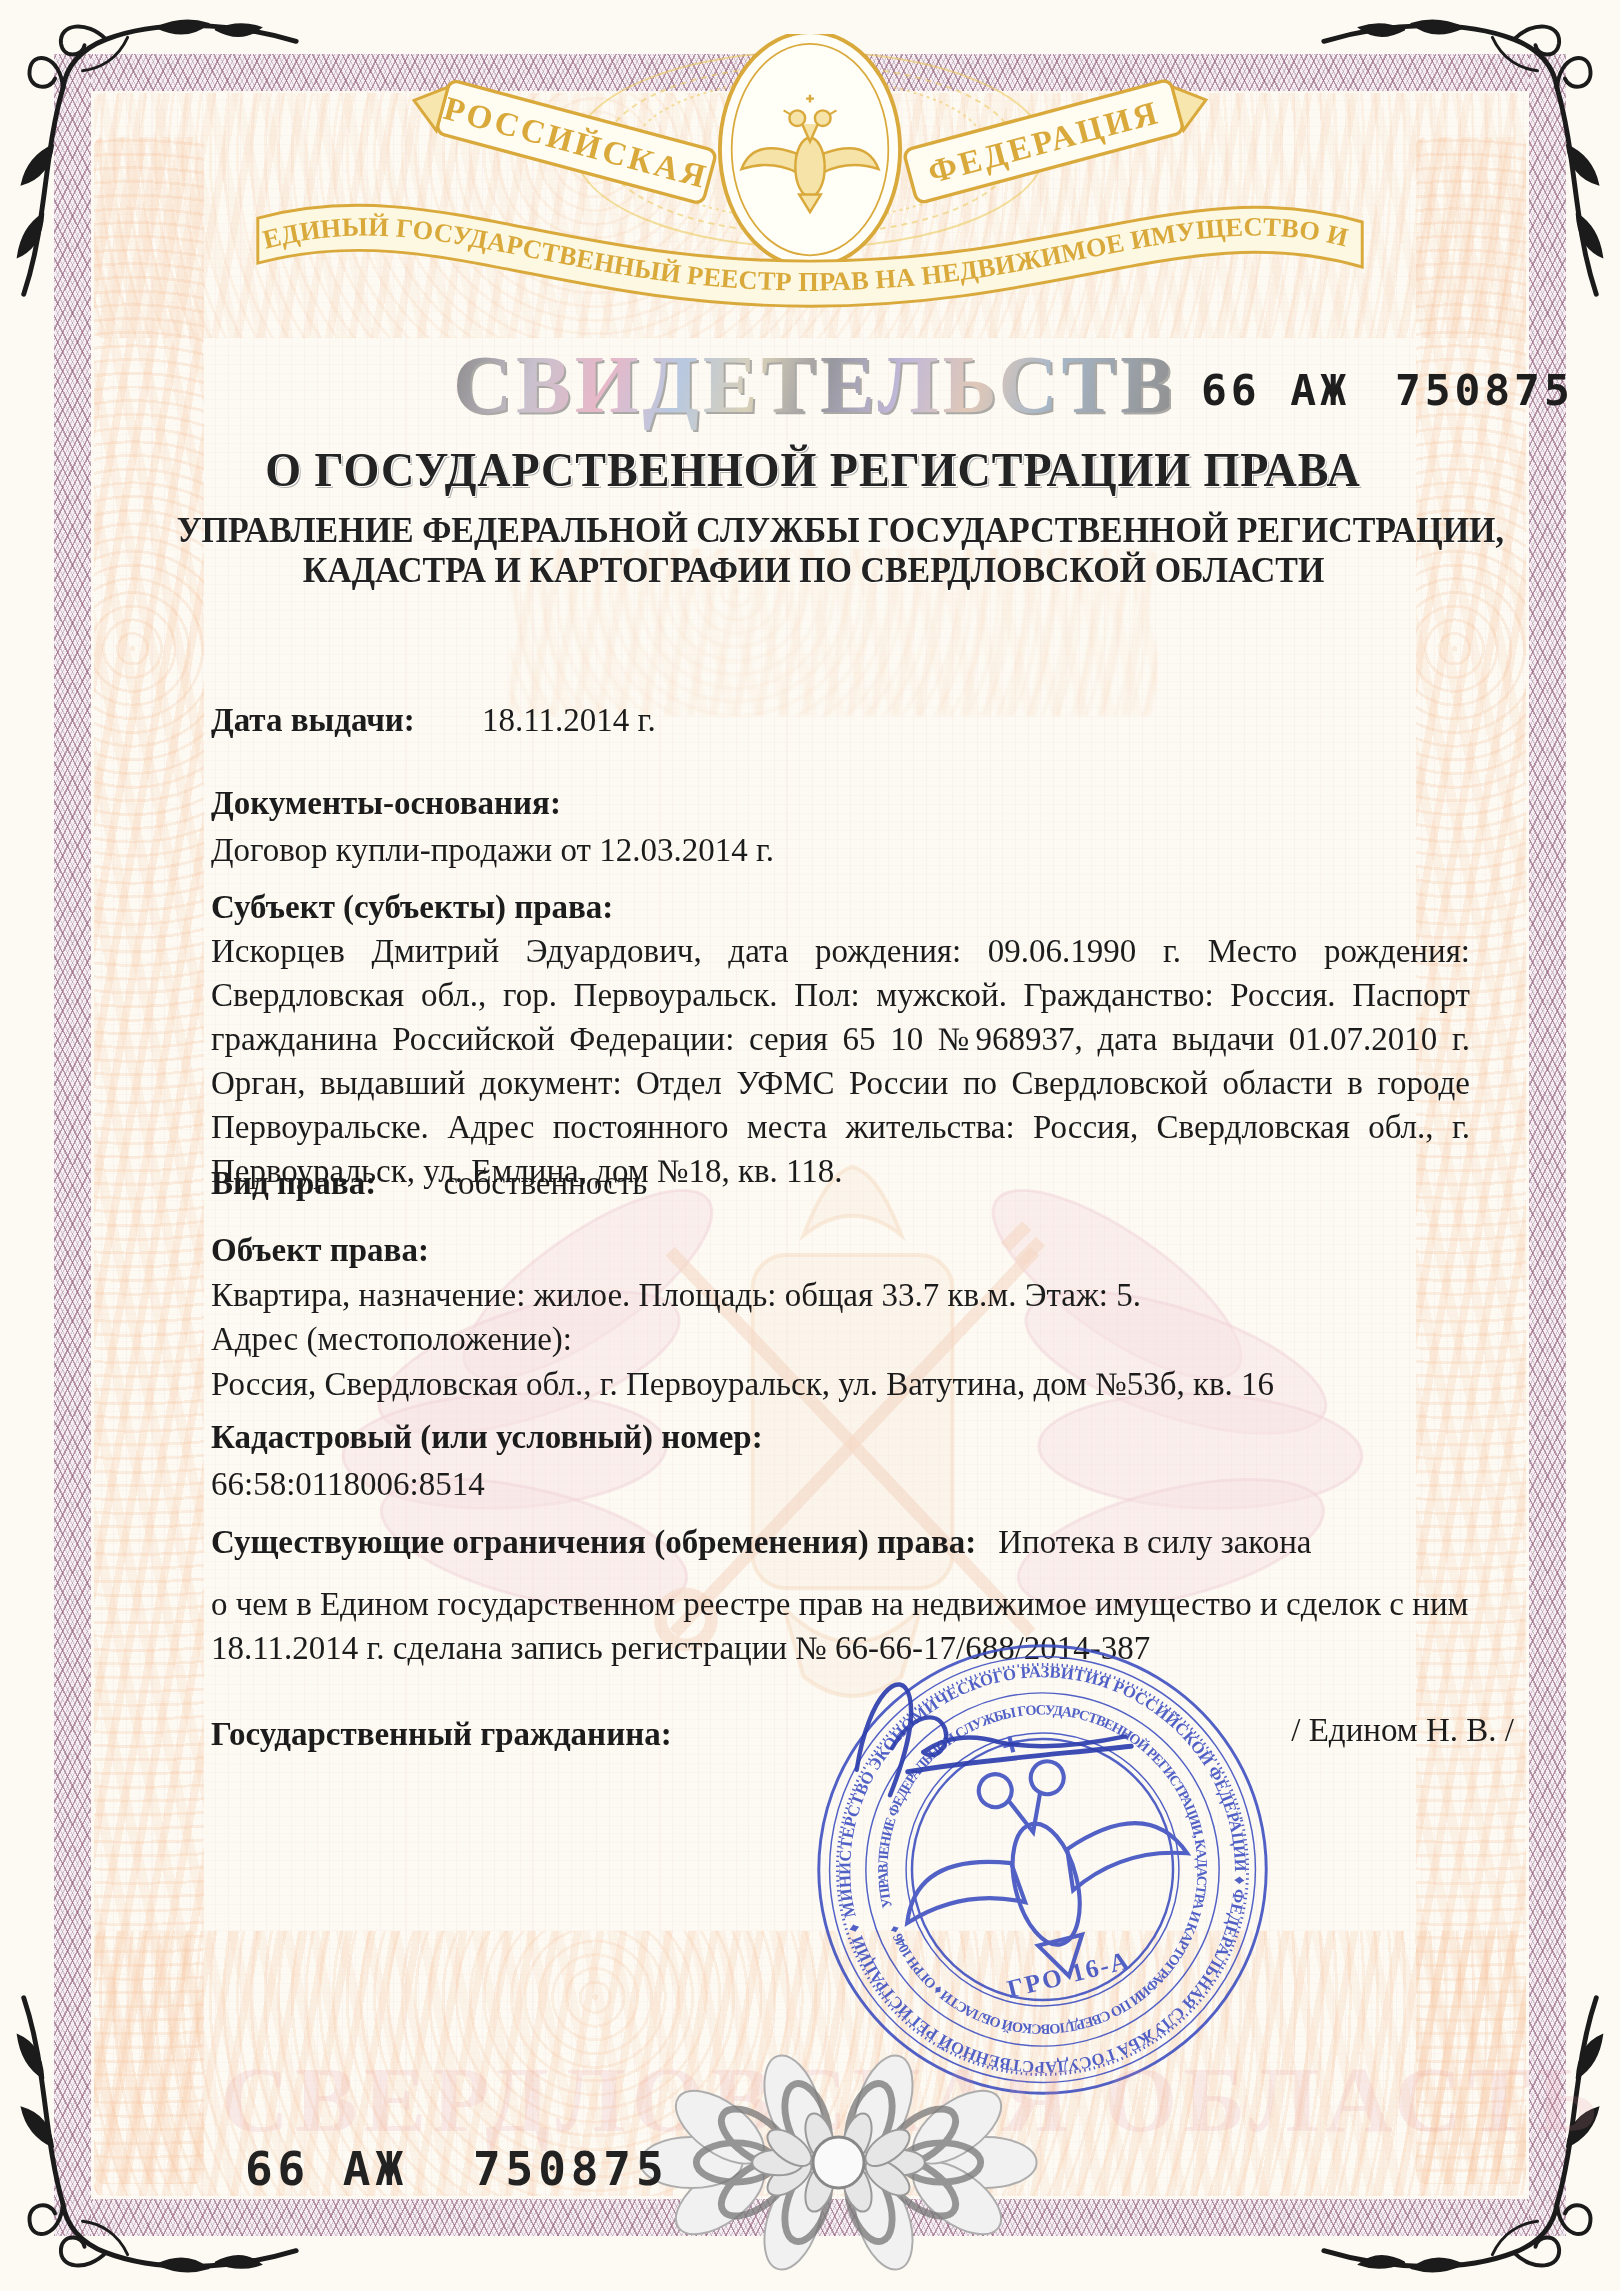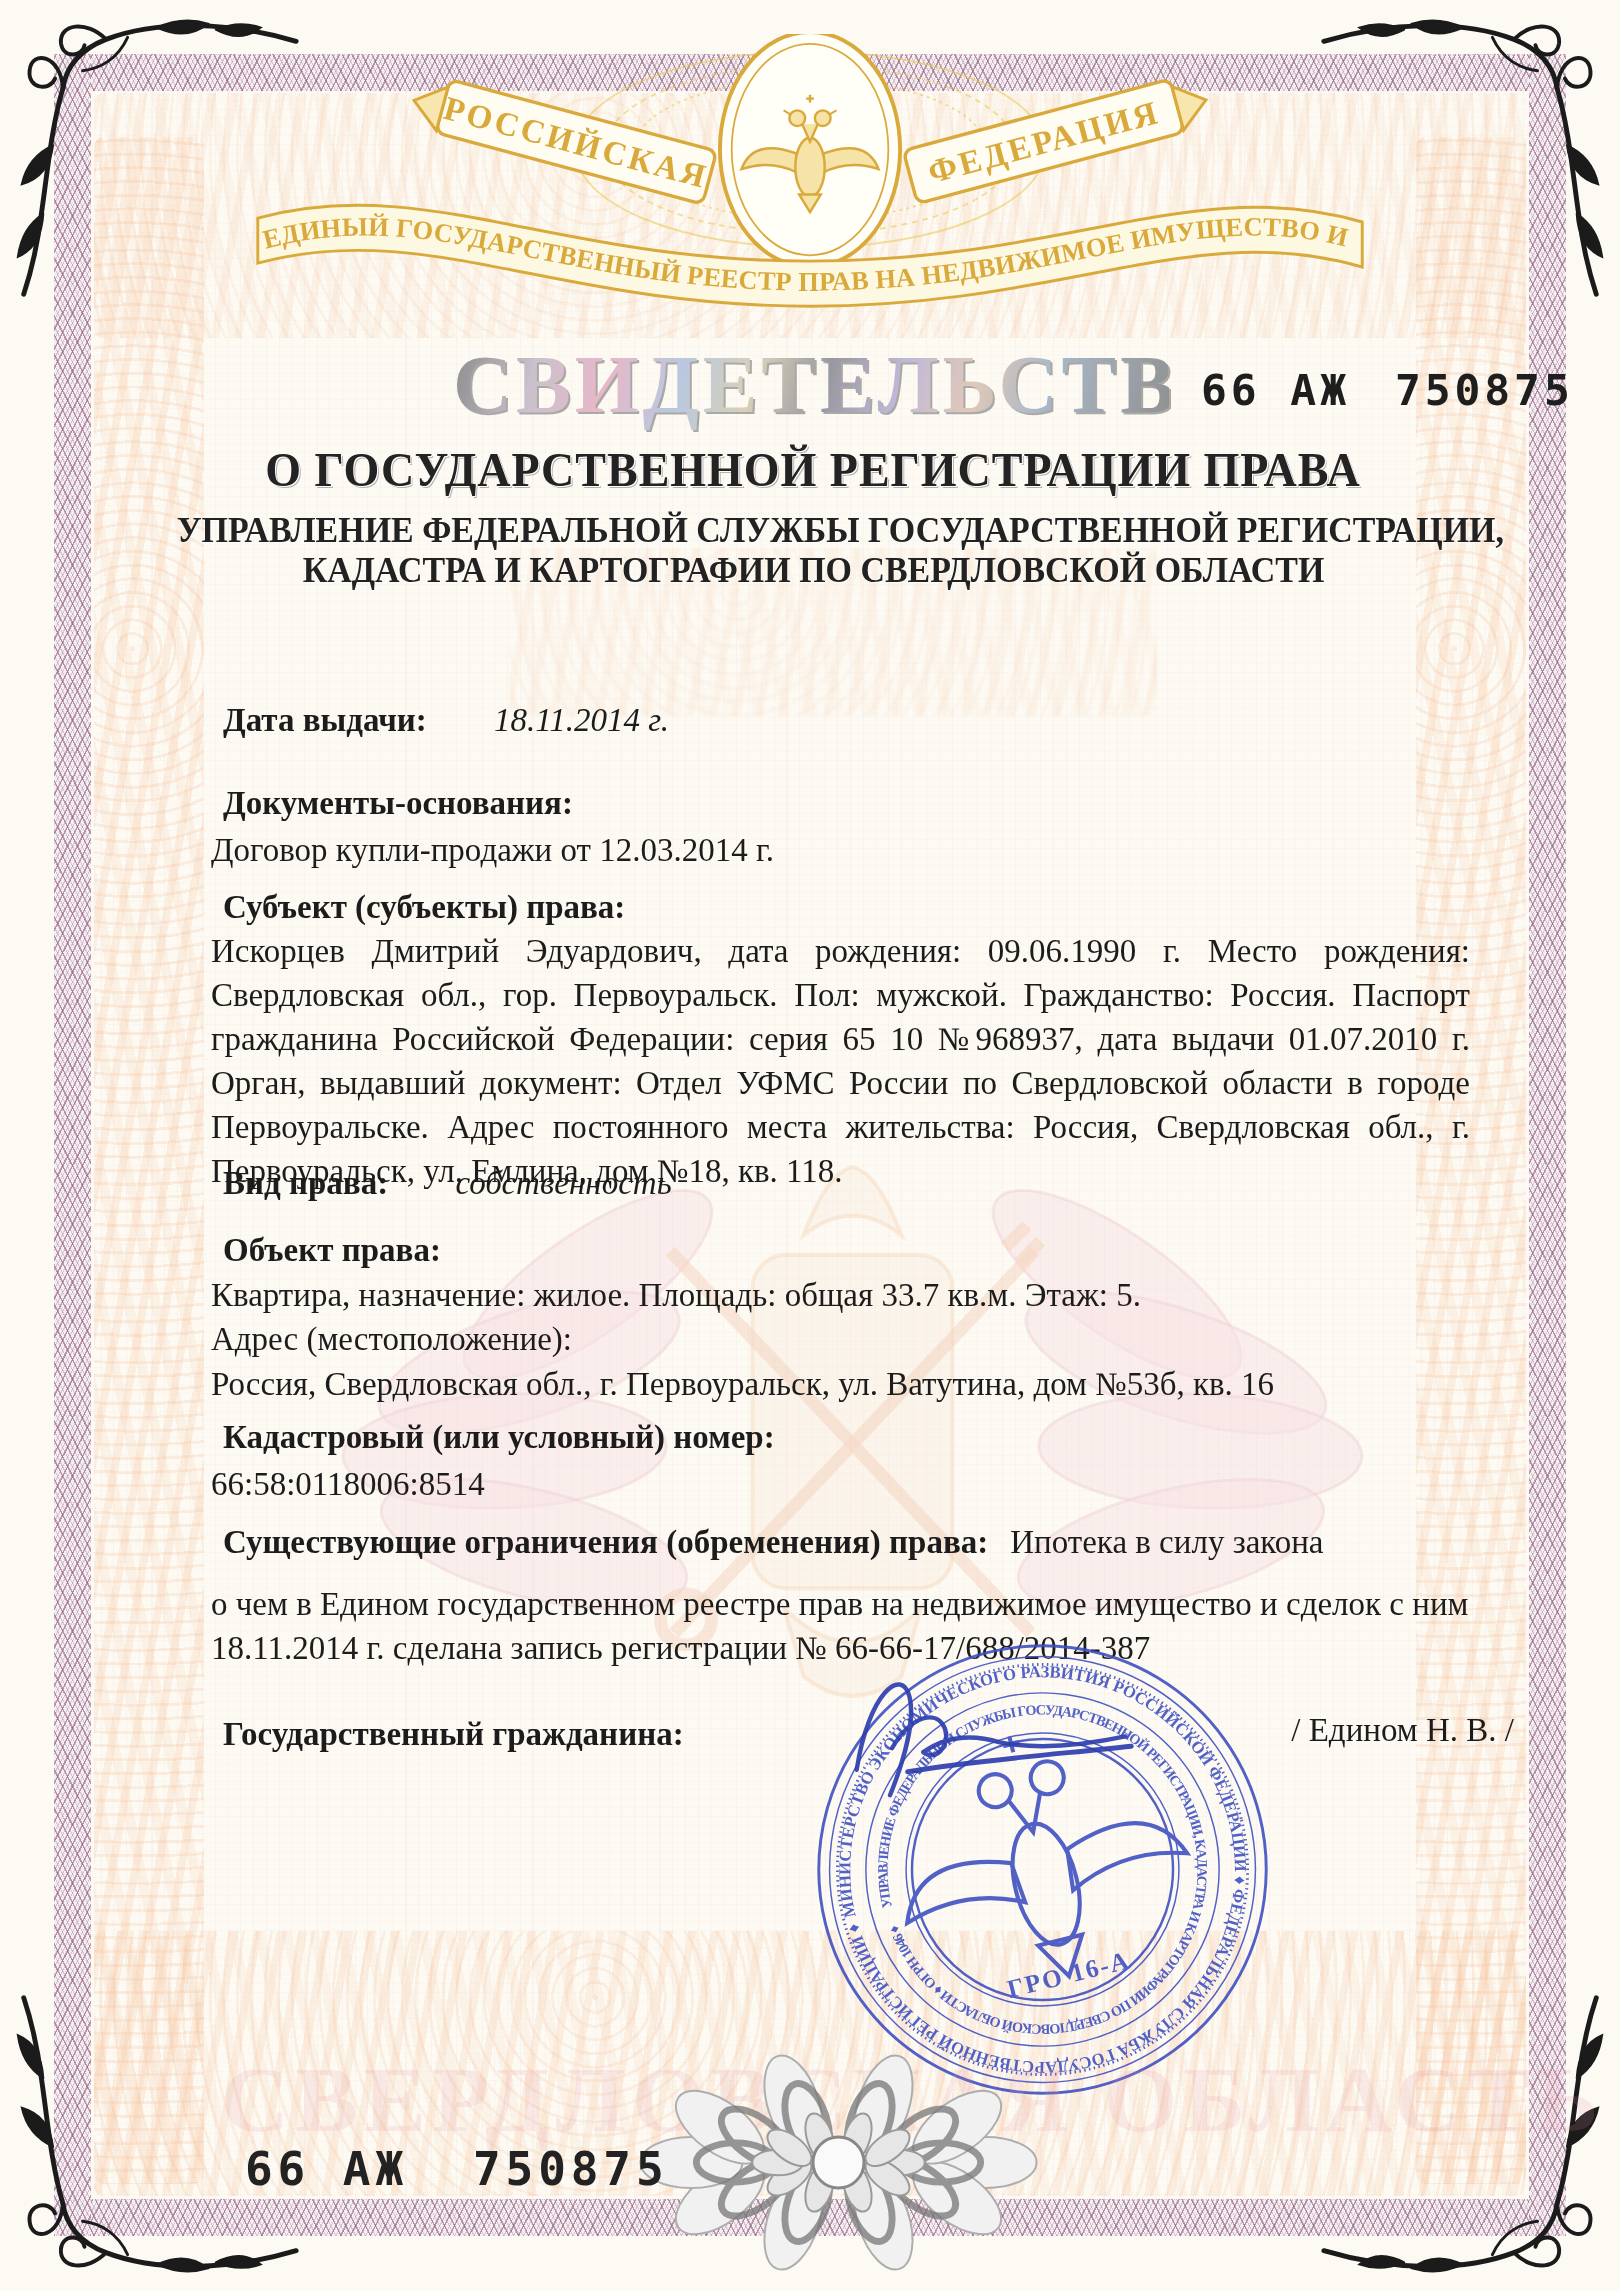--- a/index.html
+++ b/index.html
@@ -67,23 +67,23 @@
     transform:scaleX(.94);transform-origin:center;
     color:#232323;text-shadow:1px 1px 0 #fff,2px 2px 0 rgba(0,0,0,.28);
   }
   .agency{position:absolute;left:157px;width:1313px;text-align:center;font-weight:bold;color:#222;
     font-size:35px;white-space:nowrap;transform:scaleX(.97);transform-origin:center;
     text-shadow:0.5px 0.5px 0 rgba(255,255,255,.8);}
   .agency.l1{top:511px;}
   .agency.l2{top:551px;}
 
   .row{position:absolute;left:211px;width:1259px;font-size:33px;line-height:44px;}
-  .lbl{font-weight:bold;margin-left:12px;}
+  .lbl{font-weight:bold;}
   .par{text-align:justify;}
-  .inline-gap{margin-left:59px;font-style:italic;}
+  .inline-gap{margin-left:59px;}
   .small-gap{margin-left:13.7px;}
 
   .registrar-name{position:absolute;right:106px;top:1712px;font-size:33px;}
 
   .signature{position:absolute;left:841px;top:1654px;width:304px;height:157px;}
   .stamp{position:absolute;left:808px;top:1635px;width:469px;height:469px;opacity:.88;transform:rotate(-14deg);}
   .rosette{position:absolute;left:561px;top:2037px;width:555px;height:251px;}
 
   .ghost-text{
     position:absolute;left:221px;top:2045px;width:1186px;text-align:center;white-space:nowrap;

